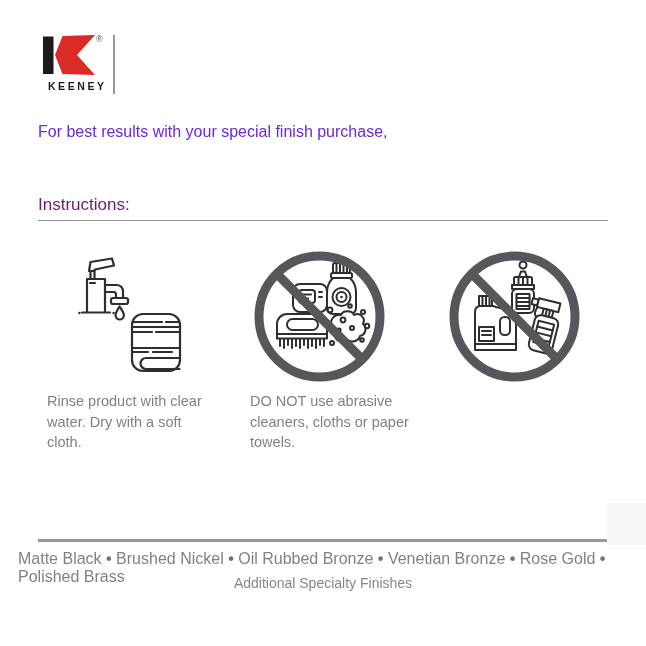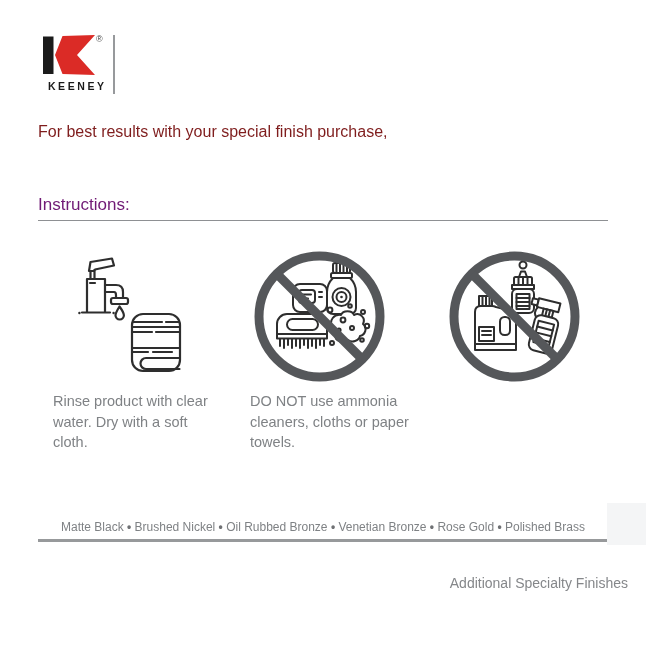--- a/index.html
+++ b/index.html
@@ -10,41 +10,41 @@
   .abs{position:absolute;}
   
   .brand-word{
     left:37px;top:80px;width:62px;text-align:center;
     font-size:10.5px;font-weight:bold;letter-spacing:2.6px;color:#1a1a1a;text-indent:2.6px;margin-left:8px;
   }
   .reg-mark{left:96px;top:34px;font-size:9px;color:#4a4a4a;}
   .divider{left:113px;top:35px;width:1.5px;height:59px;background:#97999c;}
   .title{left:127px;top:41px;font-size:18.5px;line-height:26px;color:#6e7073;}
   
-  .intro{left:38px;top:120px;font-size:16px;line-height:24px;color:#7f1d1d;}
+  .intro{left:38px;top:120px;font-size:16px;line-height:24px;color:#6d28d9;}
   
   .section-heading{font-size:17px;color:#701a75;}
   .h-instructions{left:38px;top:195px;}
   .h-finishes{left:38px;top:511px;}
   .rule{left:38px;width:570px;background:#8e9093;}
   .rule-1{top:220px;height:1.4px;}
   .rule-2{top:539px;height:2.5px;background:#97999b;}
   
   .icon-rinse{left:78px;top:255px;width:104px;height:120px;}
   .icon-circle-2{left:253px;top:250px;width:133px;height:133px;}
   .icon-circle-3{left:448px;top:250px;width:133px;height:133px;}
   
   .caption{top:391px;font-size:14.5px;line-height:20.5px;color:#7f8285;}
-  .cap-1{left:53px;width:170px;}
+  .cap-1{left:47px;width:170px;}
   .cap-2{left:250px;width:176px;}
   .cap-3{left:443px;width:182px;}
   
-  .finishes-list{left:18px;top:520px;width:610px;text-align:center;font-size:12px;color:#7f8285;}
+  .finishes-list{left:18px;top:550px;width:610px;text-align:left;font-size:16px;color:#7f8285;}
   .finishes-list .sep{color:#6f7174;font-weight:bold;}
-  .additional{left:18px;top:575px;width:610px;text-align:right;font-size:14px;color:#85878a;}
+  .additional{left:18px;top:575px;width:610px;text-align:center;font-size:14px;color:#85878a;}
   .edge-artifact{left:607px;top:503px;width:39px;height:42px;background:#f4f5f6;}
   svg{display:block;}
 </style>
 </head>
 <body>
 
 <div class="page">
 
   <svg class="abs" style="left:40px;top:34px;" width="56" height="42" viewBox="0 0 56 42">
     <rect x="3" y="2.5" width="10.5" height="37.5" fill="#1b1b1b"></rect>
@@ -164,20 +164,20 @@
         <path d="M89,78 H105 M89,84 H105 M89,90 H105"></path>
       </g>
     </g>
     <g stroke="#55575a" stroke-width="9" fill="none">
       <circle cx="66.5" cy="66.5" r="60.5"></circle>
       <line x1="24" y1="24" x2="109" y2="109"></line>
     </g>
   </svg>
 
   <div class="abs caption cap-1">Rinse product with clear water. Dry with a soft cloth.</div>
-  <div class="abs caption cap-2">DO NOT use ammonia cleaners, cloths or paper towels.</div>
+  <div class="abs caption cap-2">DO NOT use abrasive cleaners, cloths or paper towels.</div>
 
   <div class="abs rule rule-2"></div>
   <div class="abs finishes-list"><span>Matte Black</span><span class="sep"> • </span><span>Brushed Nickel</span><span class="sep"> • </span><span>Oil Rubbed Bronze</span><span class="sep"> • </span><span>Venetian Bronze</span><span class="sep"> • </span><span>Rose Gold</span><span class="sep"> • </span><span>Polished Brass</span></div>
   <div class="abs additional">Additional Specialty Finishes</div>
 
   <div class="abs edge-artifact"></div>
 </div>
 
 </body></html>

